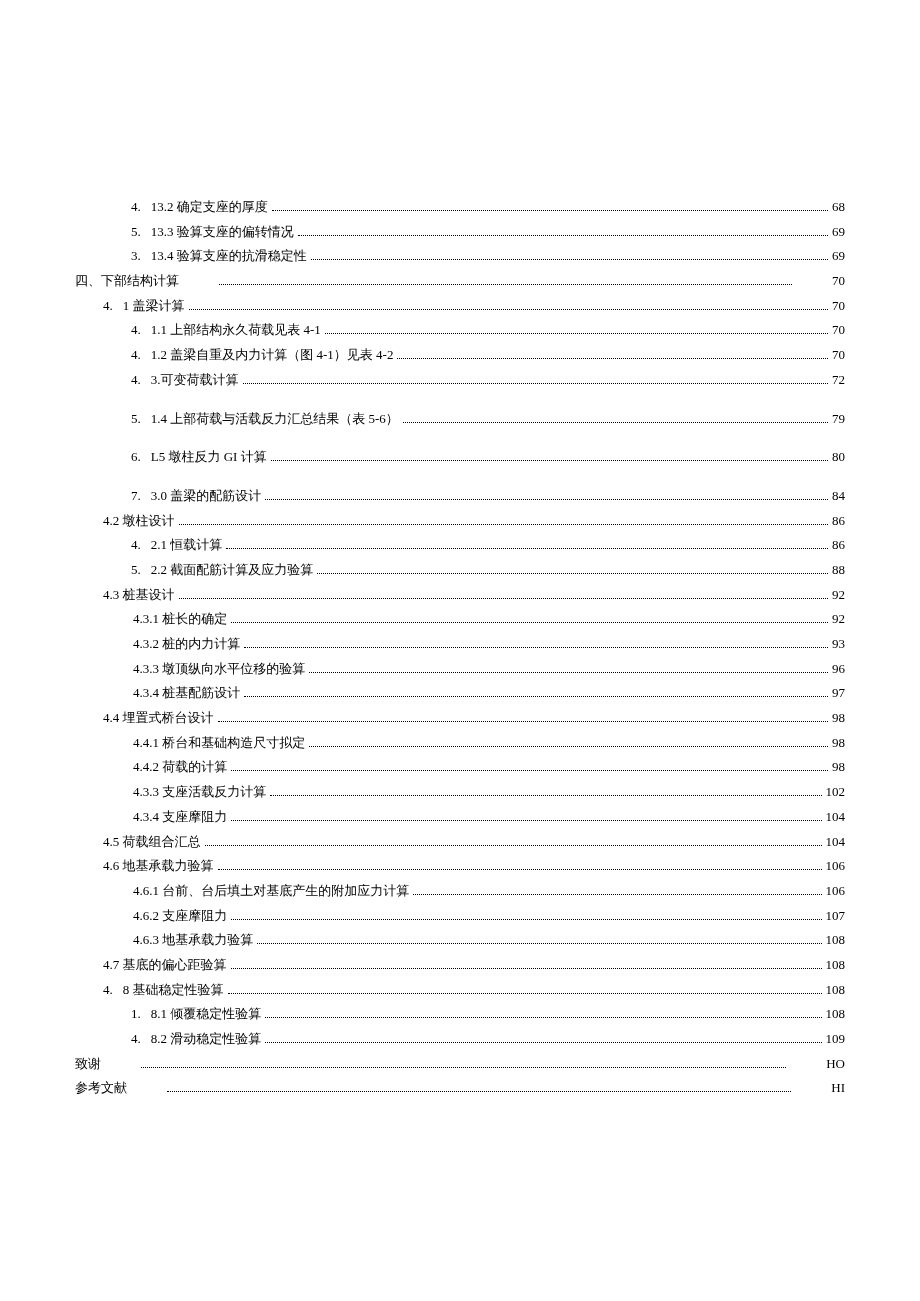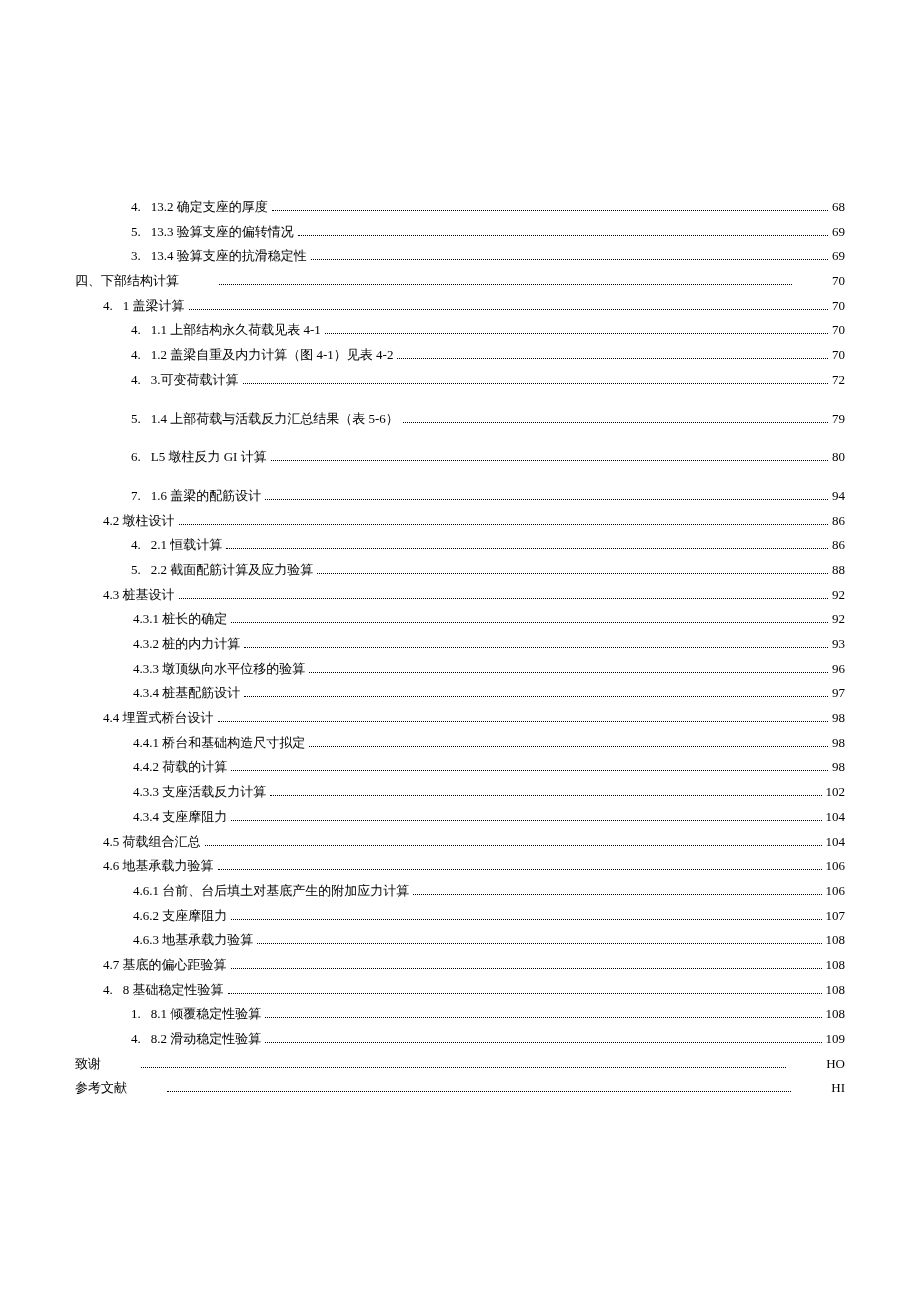--- a/index.html
+++ b/index.html
@@ -133,24 +133,24 @@
       <span class="toc-left">
         <span class="toc-num">6.</span>
         <span class="toc-label">L5 墩柱反力 GI 计算</span>
       </span>
       <span class="toc-dots"></span>
       <span class="toc-page">80</span>
     </div>
     <div class="toc-row indent-2 gap">
       <span class="toc-left">
         <span class="toc-num">7.</span>
-        <span class="toc-label">1.6 盖梁的配筋设计</span>
-      </span>
-      <span class="toc-dots"></span>
-      <span class="toc-page">94</span>
+        <span class="toc-label">3.0 盖梁的配筋设计</span>
+      </span>
+      <span class="toc-dots"></span>
+      <span class="toc-page">84</span>
     </div>
     <div class="toc-row indent-1">
       <span class="toc-left">
         <span class="toc-label">4.2 墩柱设计</span>
       </span>
       <span class="toc-dots"></span>
       <span class="toc-page">86</span>
     </div>
     <div class="toc-row indent-2">
       <span class="toc-left">

